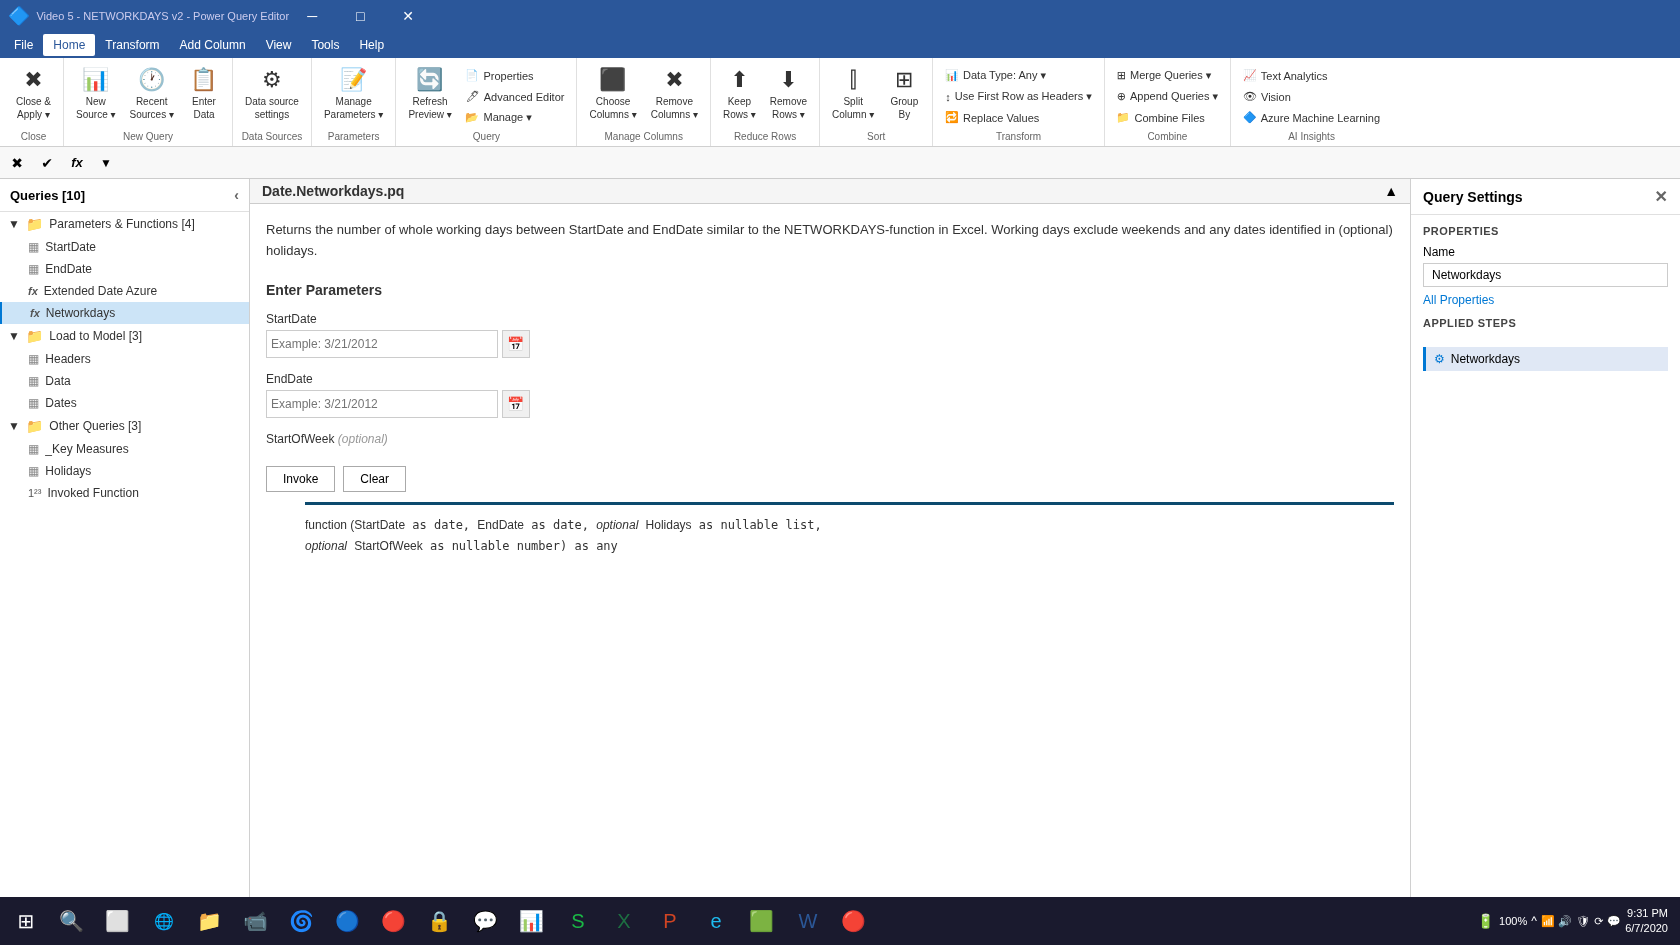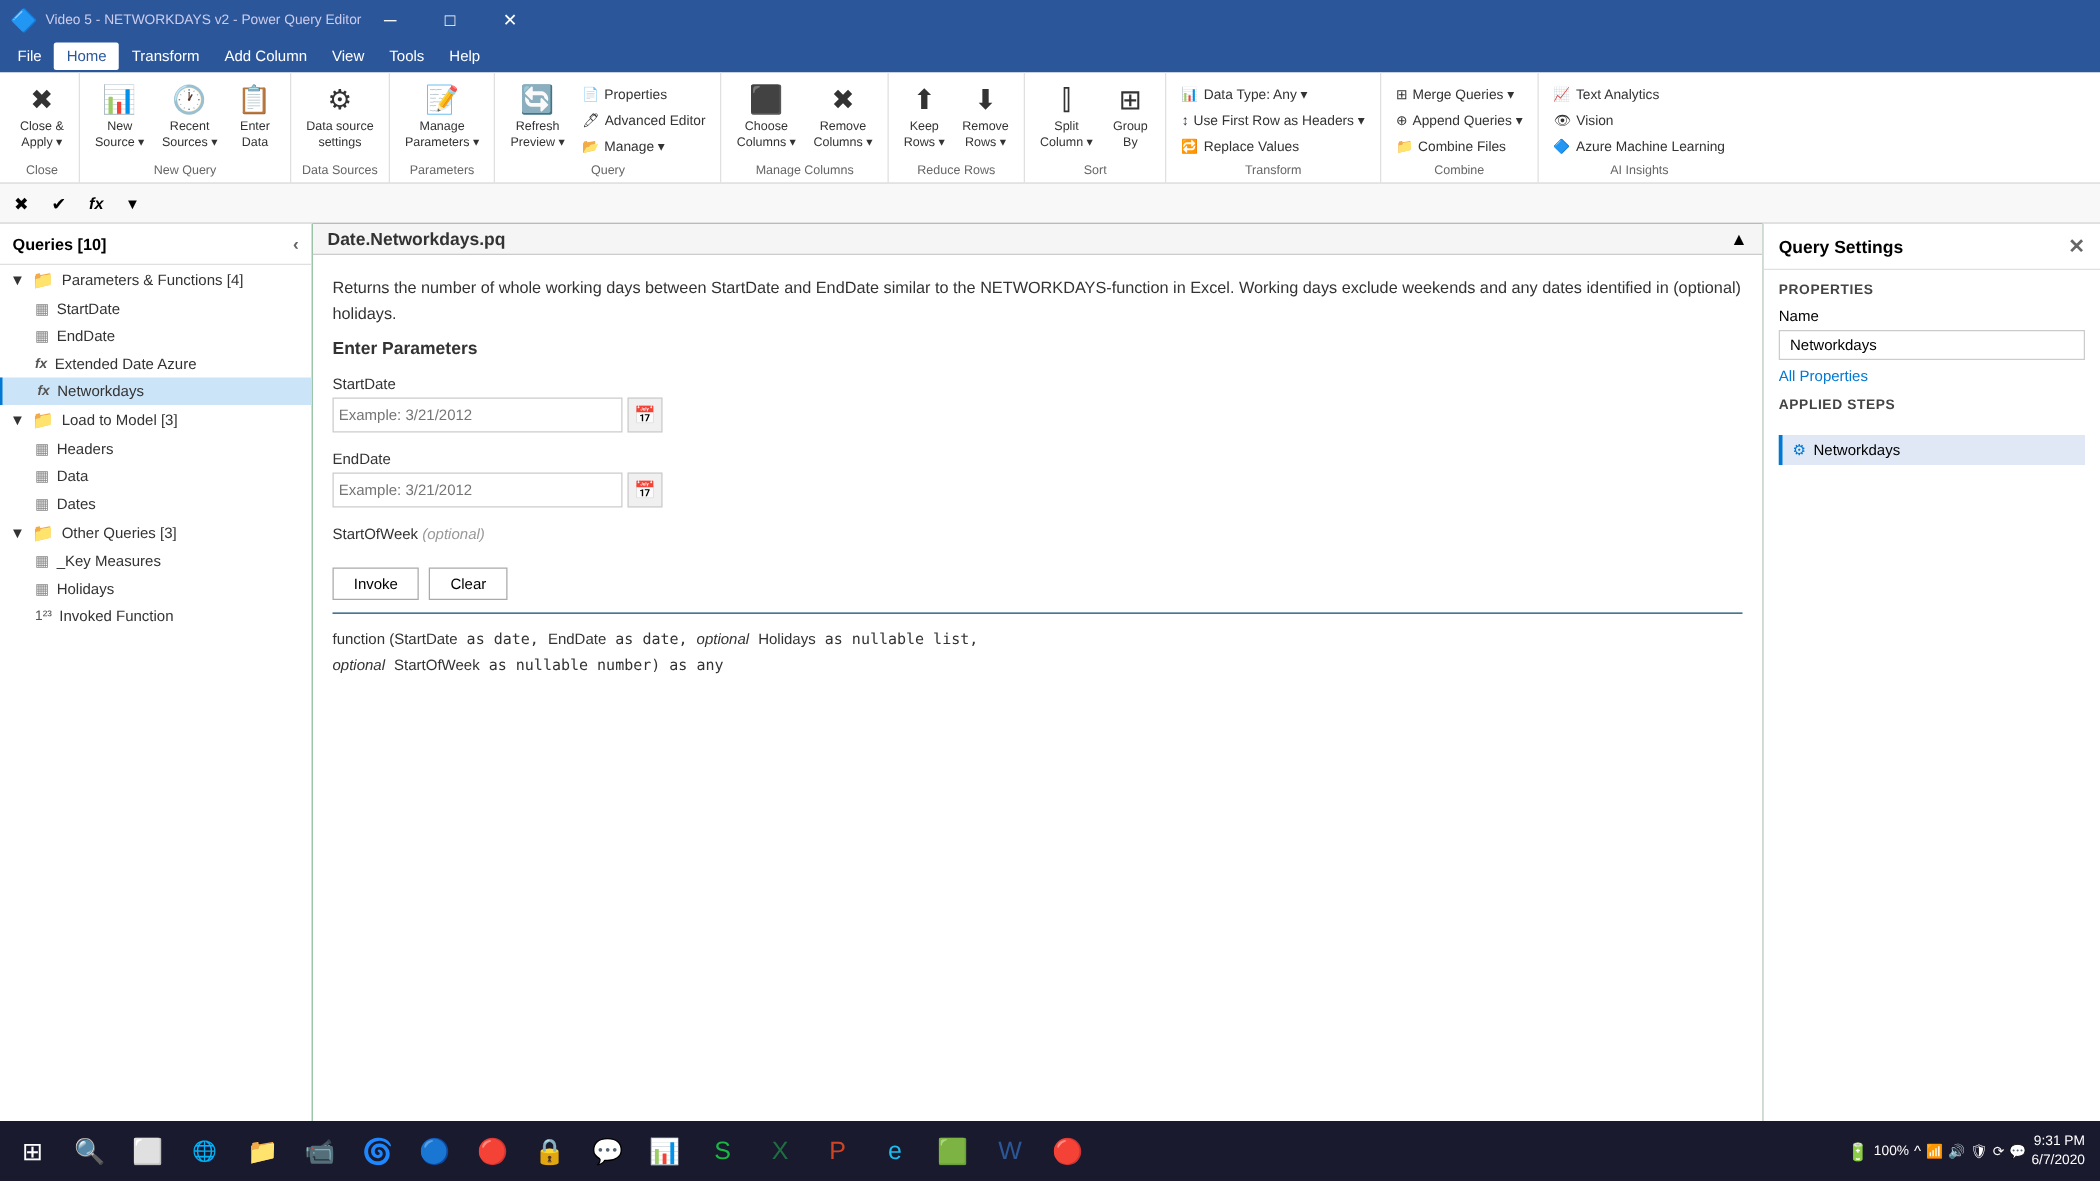--- a/index.html
+++ b/index.html
@@ -173,21 +173,21 @@
       font-size: 12px;
       color: #333;
     }
     .query-item.selected { background: #cce4f7; border-left: 2px solid #0078d4; }
     .table-icon { color: #888; font-size: 12px; }
     .func-icon { color: #555; font-size: 11px; font-style: italic; font-weight: bold; }
 
     
     #content {
       flex: 1;
-      background: #15803d;
+      background: #84cc16;
       display: flex;
       flex-direction: column;
       overflow: hidden;
     }
     #content-header {
       background: #f5f5f5;
       display: flex;
       align-items: center;
       justify-content: space-between;
       padding: 4px 12px;
@@ -202,21 +202,21 @@
     #function-display {
       flex: 1;
       background: white;
       overflow-y: auto;
       padding: 16px;
     }
     .function-description {
       font-size: 13px;
       color: #333;
       line-height: 1.6;
-      margin-bottom: 8px;
+      margin-bottom: 20px;
     }
     .params-section h3 {
       font-size: 14px;
       font-weight: 600;
       margin-bottom: 14px;
       color: #333;
     }
     .param-row {
       margin-bottom: 14px;
     }
@@ -278,22 +278,23 @@
       cursor: pointer;
       font-size: 12px;
     }
 
     .function-signature {
       font-family: 'Consolas', monospace;
       font-size: 12px;
       color: #333;
       line-height: 1.8;
       padding: 10px 0;
-      border-top: 1px solid #0c4a6e;
+      border-top: 3px solid #0c4a6e;
       margin-top: 10px;
+      margin-left: 39px;
     }
 
     
     #query-settings {
       width: 270px;
       background: white;
       border-left: 1px solid #d0d0d0;
       display: flex;
       flex-direction: column;
     }

